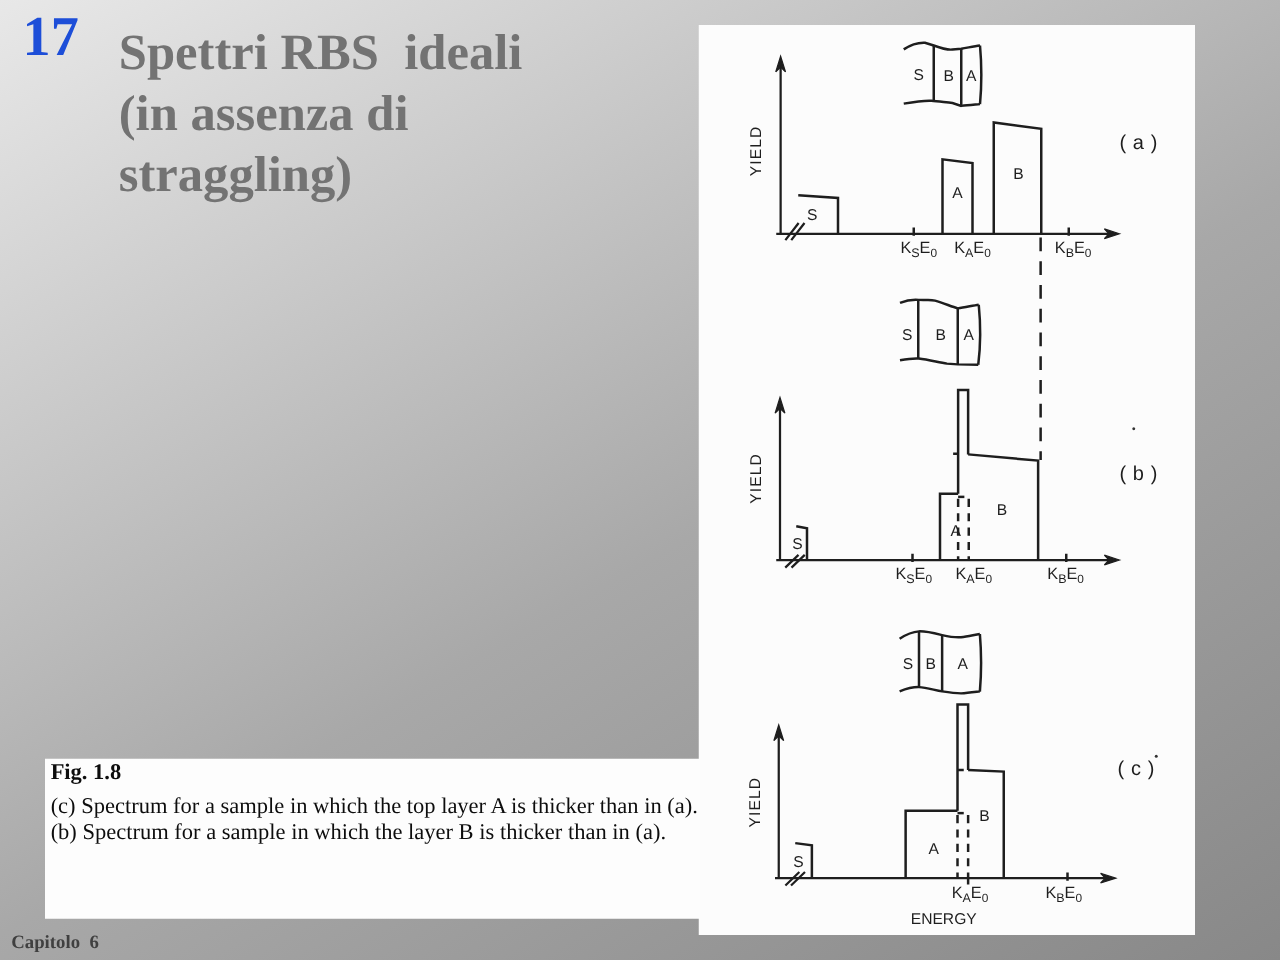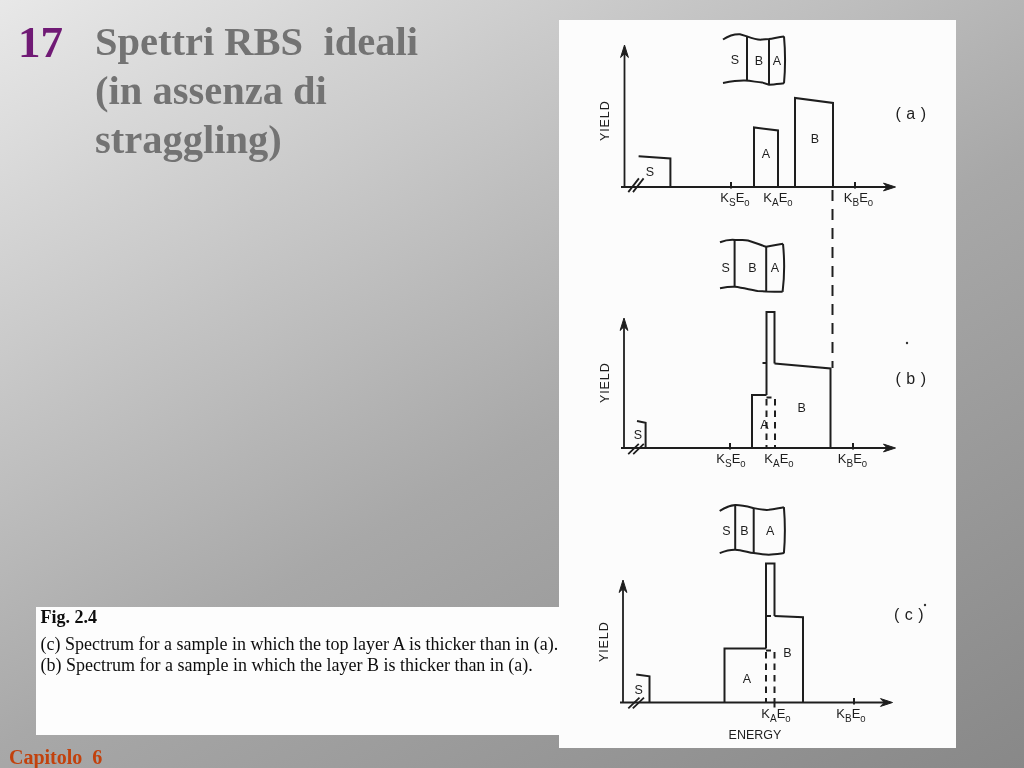--- a/index.html
+++ b/index.html
@@ -3,21 +3,21 @@
 <meta charset="utf-8">
 <style>
 html,body{margin:0;padding:0;width:1024px;height:768px;overflow:hidden}
 body{position:relative;background:linear-gradient(150deg,#e8e8e8 0%,#a8a8a8 55%,#888888 100%);font-family:"Liberation Serif",serif}
 .abs{position:absolute}
 svg text{font-family:"Liberation Sans",sans-serif;fill:#1e1e1e}
 </style>
 </head>
 <body>
 
-<div class="abs" style="left:18px;top:18px;color:#701a75;font-size:45px;font-weight:bold;line-height:49px;">17</div>
+<div class="abs" style="left:18px;top:5px;color:#1d4ed8;font-size:45px;font-weight:bold;line-height:49px;">17</div>
 
 <div class="abs" style="left:95px;top:17px;font-size:40.5px;font-weight:bold;line-height:49px;color:#737373;">Spettri RBS&nbsp; ideali<br>(in assenza di<br>straggling)</div>
 
 <div class="abs" style="left:559px;top:20px;width:397px;height:728px;background:#fcfcfc;">
 <svg width="397" height="728" viewBox="0 0 397 728">
 <g fill="none" stroke="#1e1e1e" stroke-width="2">
 
 <g>
 <path d="M164,19.5 C170,15.5 175,13.9 181,14.2 L188,16.4 C194,18.6 199,20.2 203,19.6 L210,19 C215,18.2 220,17 225,16.4"></path>
 <path d="M164,62.9 C172,61.5 179,60.3 186,60.6 C192,61 198,62 203,62.4 L210,64.7 C215,64.4 220,63.8 225,63.3"></path>
@@ -185,24 +185,24 @@
 <text x="350" y="600" stroke="none" font-size="16" text-anchor="middle" letter-spacing="0.5">( c )</text>
 
 <circle cx="366" cy="585" r="1.2" fill="#333" stroke="none"></circle>
 </g>
 </svg>
 </div>
 
 <div class="abs" style="left:36px;top:607px;width:524px;height:128px;background:#fdfdfd;color:#0d0d0d;">
 <div style="padding:0 0 0 4.5px;font-size:18px;line-height:21px;">
 
-<div style="font-weight:bold;margin-bottom:6px;">Fig. 2.4</div>
+<div style="font-weight:bold;margin-bottom:6px;">Fig. 1.8</div>
 
 
 
 
 <div>(c) Spectrum for a sample in which the top layer A is thicker than in (a).</div>
 
 <div>(b) Spectrum for a sample in which the layer B is thicker than in (a).</div>
 </div>
 </div>
 
-<div class="abs" style="left:9px;top:746px;font-size:20px;font-weight:bold;color:#c2410c;text-align:right;">Capitolo&nbsp; 6</div>
+<div class="abs" style="left:9px;top:746px;font-size:15px;font-weight:bold;color:#404040;text-align:right;">Capitolo&nbsp; 6</div>
 
 </body></html>

